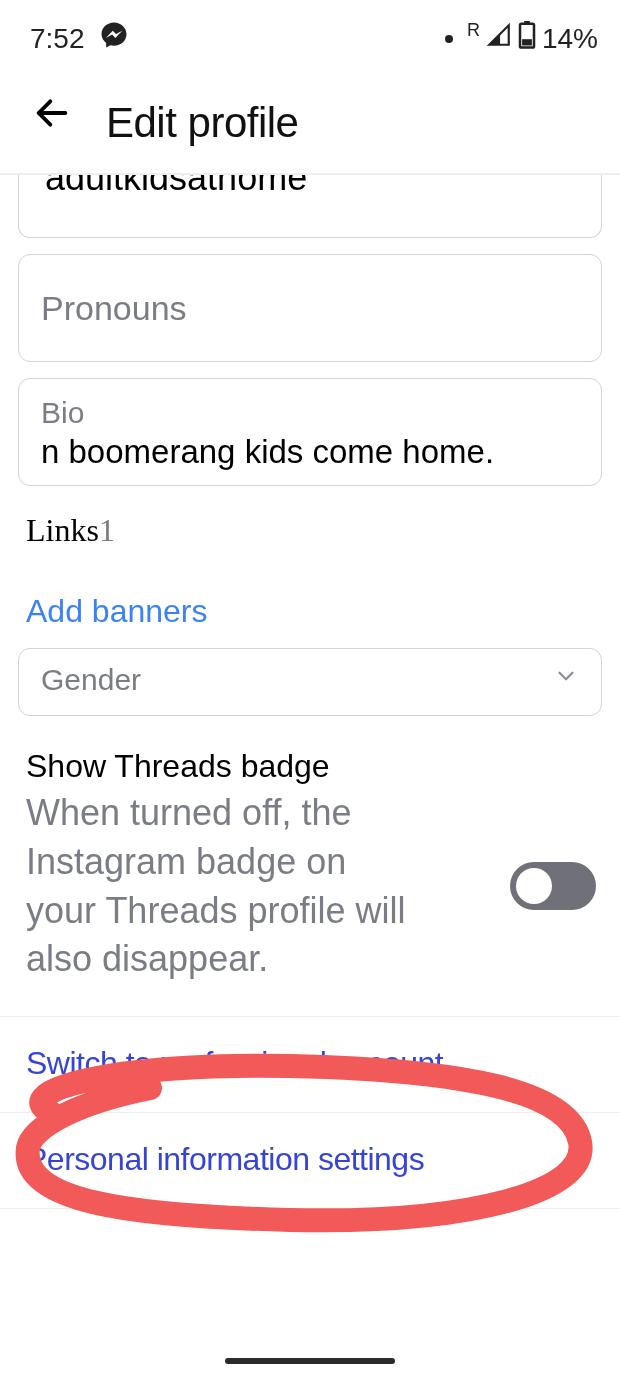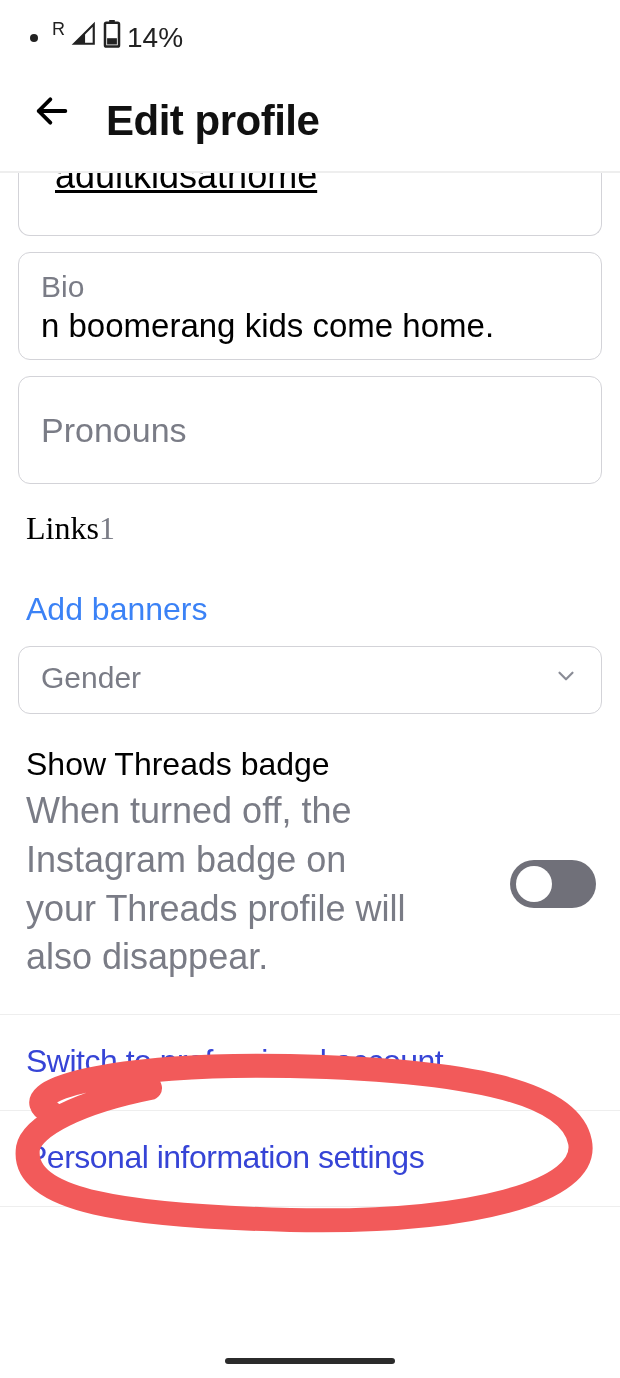--- a/index.html
+++ b/index.html
@@ -36,21 +36,21 @@
   .status-right{gap:6px;}
   .dot{width:8px;height:8px;border-radius:50%;background:#222;margin-right:8px;}
   
   .appheader{
     display:flex;
     align-items:center;
     gap:28px;
     padding:18px 22px 26px 26px;
   }
   .back{padding:6px;}
-  .title{font-size:42px;font-weight:700;letter-spacing:-0.5px;margin-top:16px;}
+  .title{font-size:42px;font-weight:400;letter-spacing:-0.5px;margin-top:16px;}
   .separator-top{
     height:2px;
     background:linear-gradient(to right,#eee,#eee);
     margin:0;
   }
   
   .content{
     padding:0 18px;
     position:relative;
   }
@@ -87,22 +87,21 @@
   .field .placeholder{
     font-size:34px;
     color:var(--label);
     font-weight:400;
     line-height:1.6;
   }
   .clip-top .value{
     font-size:36px;
     position:relative;
     top:-18px;
-    left:14px;
-    text-decoration:underline;
+    left:4px;
   }
   .bio .value{white-space:nowrap;}
   .row{
     display:flex;
     justify-content:flex-start;
     align-items:center;
     padding:26px 8px 8px 8px;
     font-family:Liberation Serif, serif;
   }
   .row .rlabel{font-size:32px;color:#000;}
@@ -111,21 +110,21 @@
     font-size:32px;
     color:#3b82f6;
     padding:36px 8px 18px 8px;
   }
   .gender-field{
     border:1.5px solid var(--border);
     border-radius:12px;
     padding:14px 22px 18px 22px;
     display:flex;
     justify-content:space-between;
-    align-items:center;
+    align-items:flex-start;
     gap:27px;
   }
   .gender-left .label{font-size:30px;color:var(--label);}
   .gender-left .value{font-size:32px;color:#000;margin-top:2px;}
   .chev{color:var(--label);}
   .threads-block{
     display:flex;
     justify-content:space-between;
     align-items:center;
     gap:34px;
@@ -160,20 +159,28 @@
   
   .annotation{
     position:absolute;
     pointer-events:none;
   }
 </style>
 </head>
 <body>
 
 <div class="statusbar">
+  <div class="status-left">
+    <span>7:52</span>
+    <span>
+      <svg width="30" height="30" viewBox="0 0 24 24">
+          <path fill="#222" d="M12 2C6.5 2 2 6.1 2 11.2c0 2.9 1.4 5.4 3.7 7.1V22l3.4-1.9c.9.2 1.9.4 2.9.4 5.5 0 10-4.1 10-9.2S17.5 2 12 2zm1.1 12.3l-2.6-2.7-5 2.7 5.5-5.8 2.6 2.7 5-2.7-5.5 5.8z"></path>
+        </svg>
+    </span>
+  </div>
   <div class="status-right">
     <span class="dot"></span>
     <span style="font-size:18px;position:relative;top:-8px;">R</span>
     <span>
       <svg width="26" height="26" viewBox="0 0 24 24">
           <path fill="none" stroke="#222" stroke-width="2" d="M3 21L21 3v18H3z"></path>
           <path fill="#222" d="M3 21L13 11v10H3z"></path>
         </svg>
     </span>
     <span>
@@ -196,27 +203,27 @@
   <span class="title">Edit profile</span>
 </div>
 <div class="separator-top"></div>
 
 <div class="content">
 
   <div class="field clip-top">
     <span class="value">adultkidsathome</span>
   </div>
 
+  <div class="field" style="padding-top:26px;padding-bottom:26px;">
+    <span class="placeholder">Pronouns</span>
+  </div>
+
   <div class="field bio">
     <div class="label">Bio</div>
     <div class="value" style="font-size:33px;margin-top:2px;">n boomerang kids come home.</div>
-  </div>
-
-  <div class="field" style="padding-top:26px;padding-bottom:26px;">
-    <span class="placeholder">Pronouns</span>
   </div>
 
   <div class="row">
     <span class="rlabel">Links</span>
     <span class="rcount">1</span>
   </div>
 
   <div class="heading">Add banners</div>
 
   <div class="gender-field">

